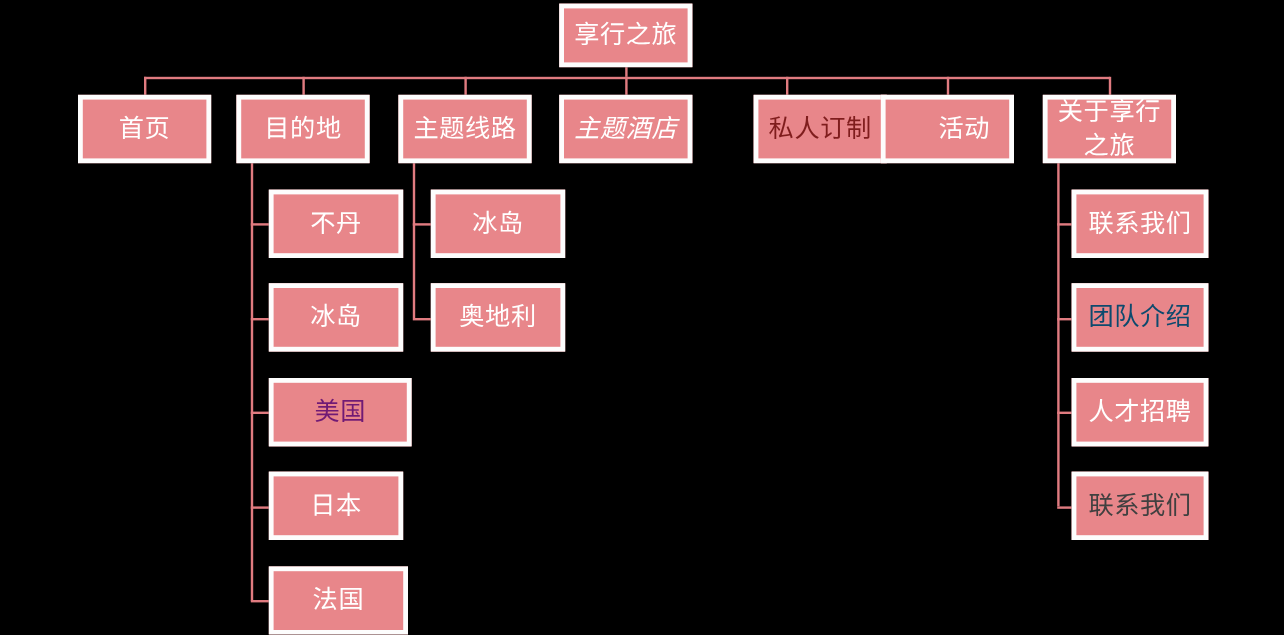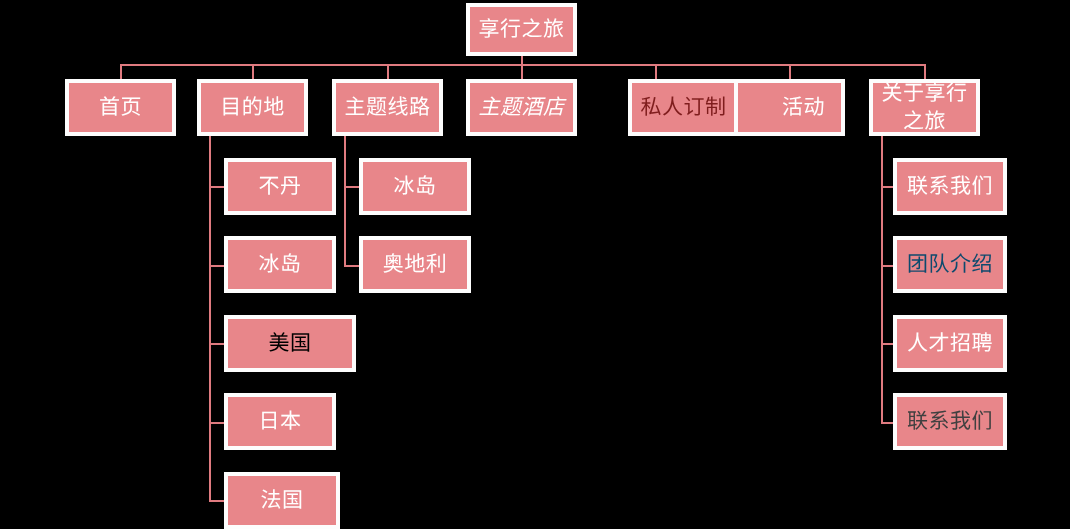--- a/index.html
+++ b/index.html
@@ -100,21 +100,21 @@
       </div>
       <div class="node" style="left: 869px; top: 79px; width: 111px; height: 57px; background: rgb(232, 134, 138); border-color: rgb(253, 253, 253); color: rgb(255, 255, 255);">
         <span class="node-label">关于享行之旅</span>
       </div>
       <div class="node" style="left: 224px; top: 158px; width: 112px; height: 57px; background: rgb(232, 134, 138); border-color: rgb(253, 253, 253); color: rgb(255, 255, 255);">
         <span class="node-label">不丹</span>
       </div>
       <div class="node" style="left: 224px; top: 236px; width: 112px; height: 57px; background: rgb(232, 134, 138); border-color: rgb(253, 253, 253); color: rgb(255, 255, 255);">
         <span class="node-label">冰岛</span>
       </div>
-      <div class="node" style="left: 224px; top: 315px; width: 132px; height: 57px; background: rgb(232, 134, 138); border-color: rgb(253, 253, 253); color: #000000;">
+      <div class="node" style="left: 224px; top: 315px; width: 119px; height: 57px; background: rgb(232, 134, 138); border-color: rgb(253, 253, 253); color: #701a75;">
         <span class="node-label">美国</span>
       </div>
       <div class="node" style="left: 224px; top: 393px; width: 112px; height: 57px; background: rgb(232, 134, 138); border-color: rgb(253, 253, 253); color: rgb(255, 255, 255);">
         <span class="node-label">日本</span>
       </div>
       <div class="node" style="left: 224px; top: 472px; width: 116px; height: 57px; background: rgb(232, 134, 138); border-color: rgb(253, 253, 253); color: rgb(255, 255, 255);">
         <span class="node-label">法国</span>
       </div>
       <div class="node" style="left: 359px; top: 158px; width: 112px; height: 57px; background: rgb(232, 134, 138); border-color: rgb(253, 253, 253); color: rgb(255, 255, 255);">
         <span class="node-label">冰岛</span>

